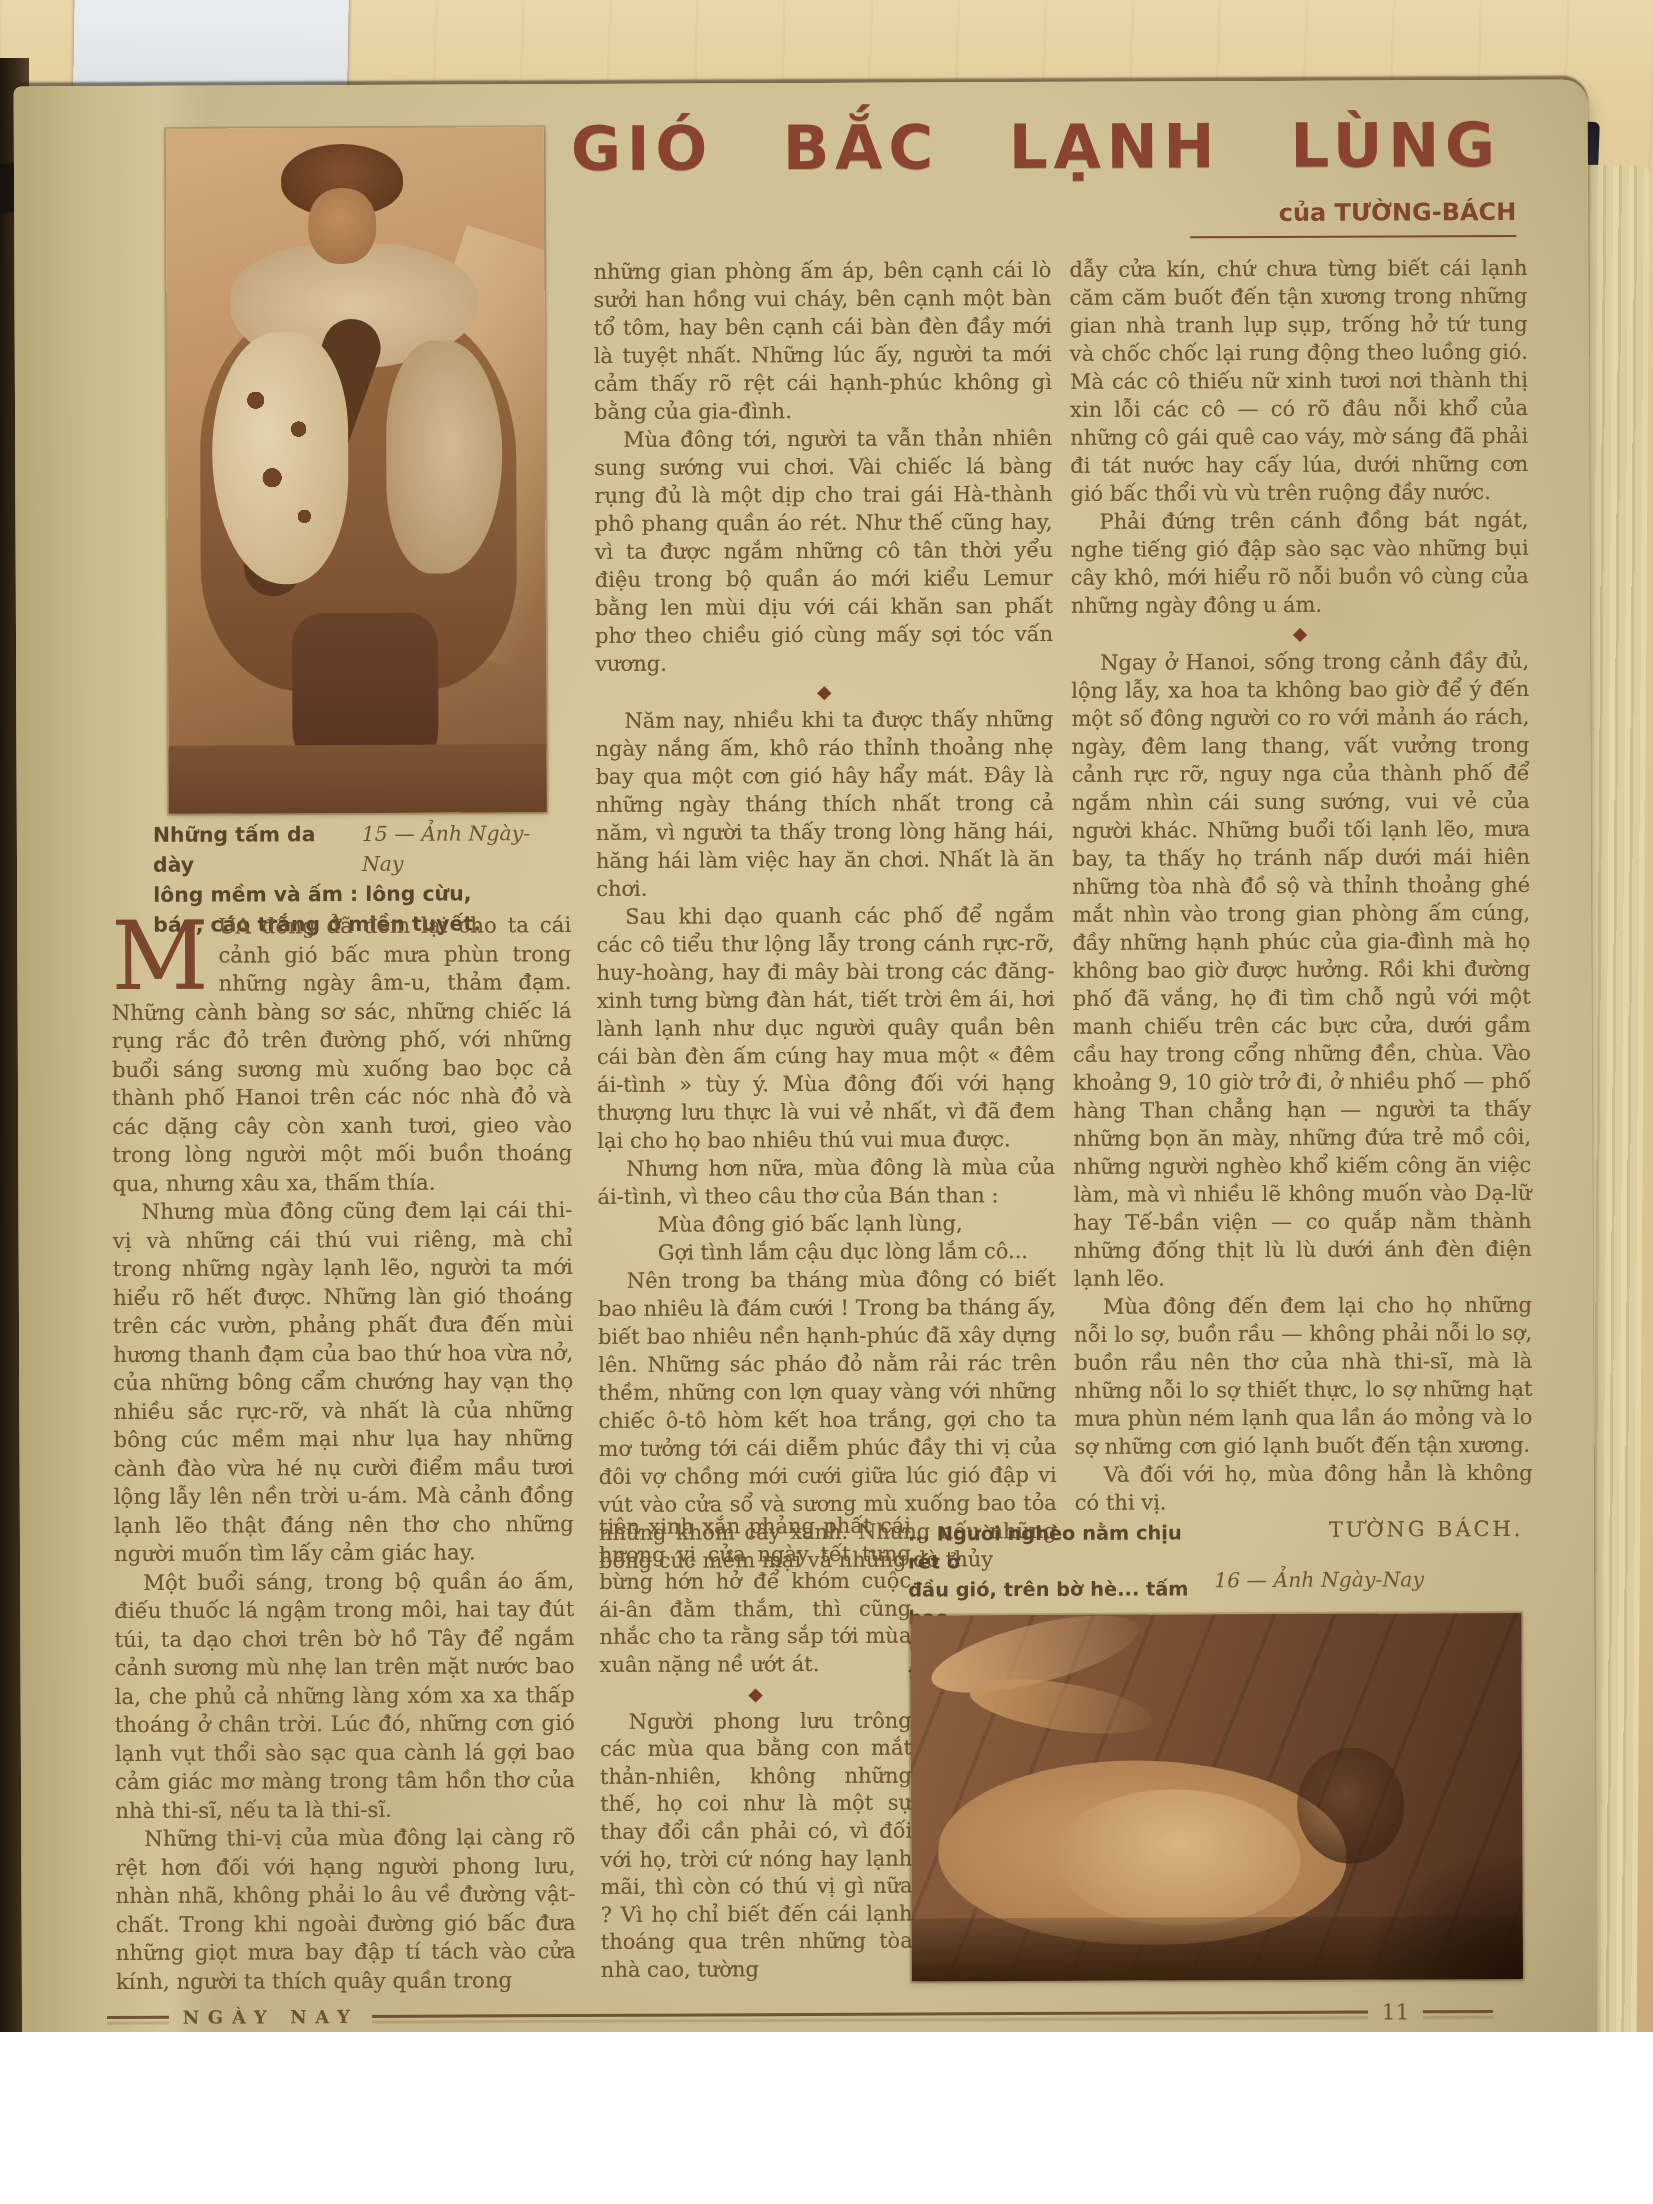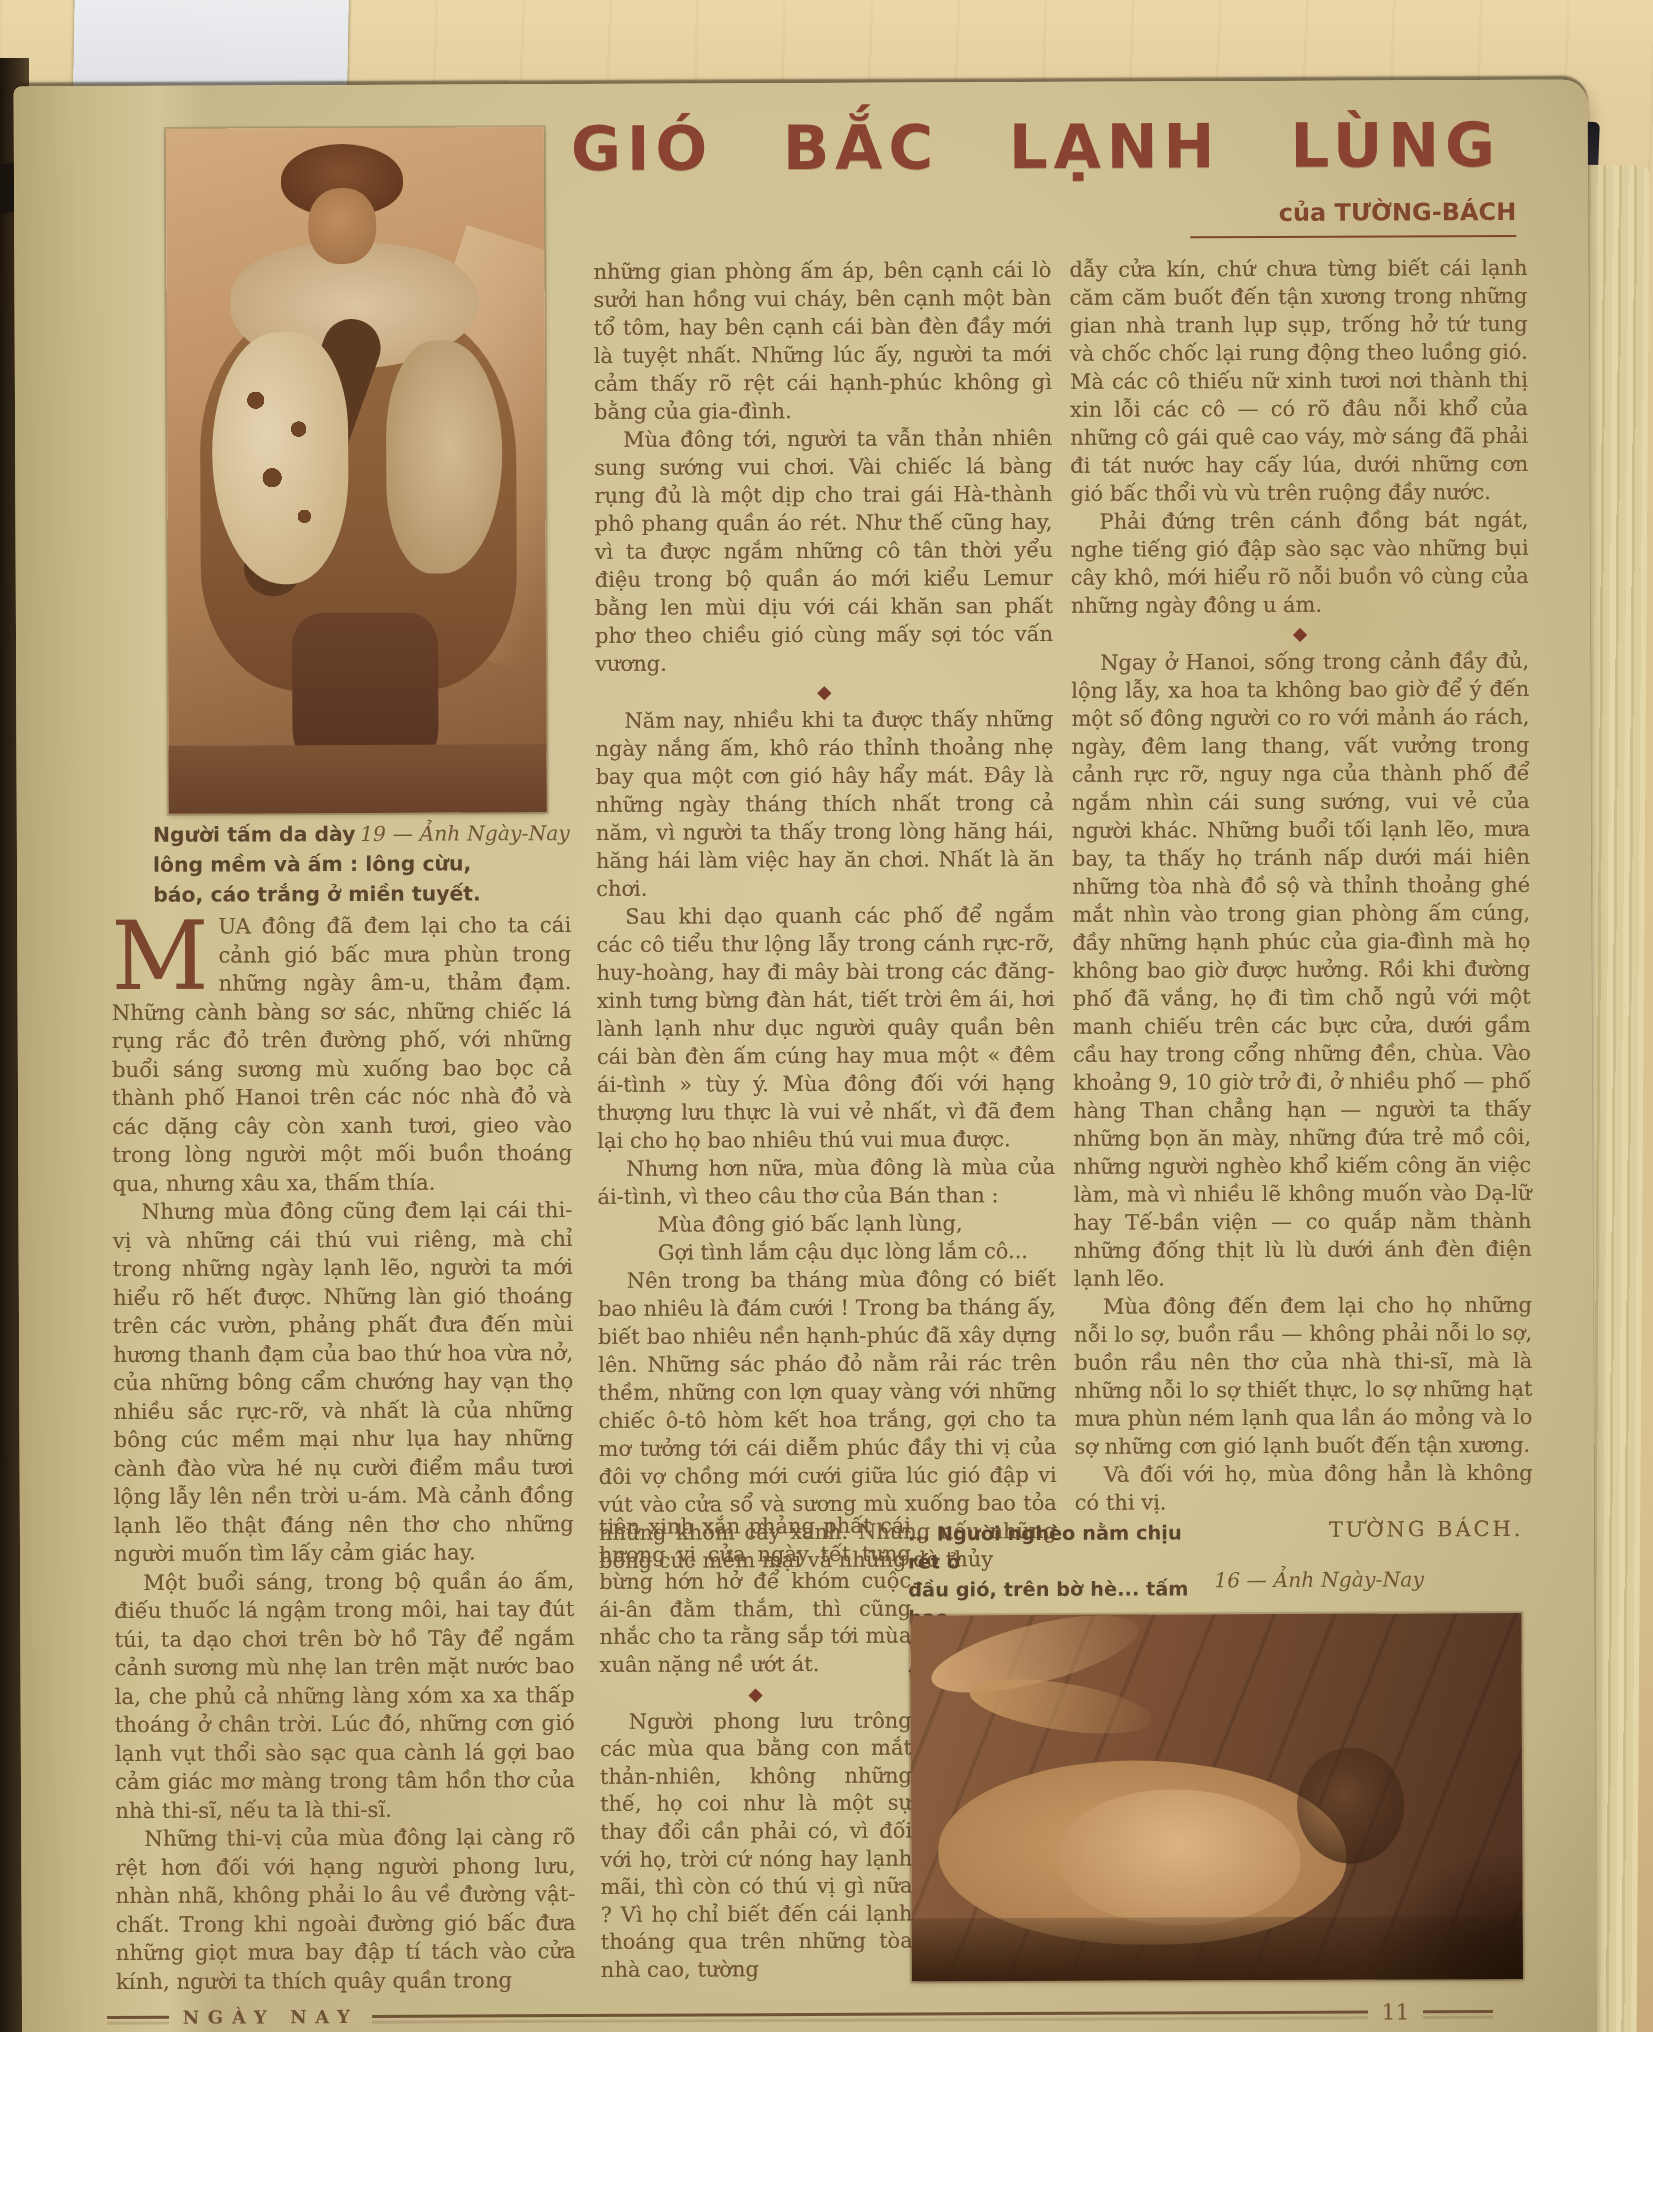--- a/index.html
+++ b/index.html
@@ -117,22 +117,22 @@
       <div class="p1-fur-spots"></div>
       <div class="p1-fur-r"></div>
       <div class="p1-hat"></div>
       <div class="p1-face"></div>
       <div class="p1-legs"></div>
       <div class="p1-base"></div>
     </div>
 
     <div class="caption1 cap">
       <div class="row">
-        <span>Người tấm da dày</span>
-        <span class="credit">19 — Ảnh Ngày-Nay</span>
+        <span>Những tấm da dày</span>
+        <span class="credit">15 — Ảnh Ngày-Nay</span>
       </div>
       <div>lông mềm và ấm : lông cừu,</div>
       <div>báo, cáo trắng ở miền tuyết.</div>
     </div>
 
     <div class="col col1">
       <p><span class="dropcap">M</span><span>UA đông đã đem lại cho ta cái cảnh gió bấc mưa phùn trong những ngày âm-u, thảm đạm. Những cành bàng sơ sác, những chiếc lá rụng rắc đỏ trên đường phố, với những buổi sáng sương mù xuống bao bọc cả thành phố Hanoi trên các nóc nhà đỏ và các dặng cây còn xanh tươi, gieo vào trong lòng người một mối buồn thoáng qua, nhưng xâu xa, thấm thía.</span></p>
       <p class="ind">Nhưng mùa đông cũng đem lại cái thi-vị và những cái thú vui riêng, mà chỉ trong những ngày lạnh lẽo, người ta mới hiểu rõ hết được. Những làn gió thoáng trên các vườn, phảng phất đưa đến mùi hương thanh đạm của bao thứ hoa vừa nở, của những bông cẩm chướng hay vạn thọ nhiều sắc rực-rỡ, và nhất là của những bông cúc mềm mại như lụa hay những cành đào vừa hé nụ cười điểm mầu tươi lộng lẫy lên nền trời u-ám. Mà cảnh đồng lạnh lẽo thật đáng nên thơ cho những người muốn tìm lấy cảm giác hay.</p>
       <p class="ind">Một buổi sáng, trong bộ quần áo ấm, điếu thuốc lá ngậm trong môi, hai tay đút túi, ta dạo chơi trên bờ hồ Tây để ngắm cảnh sương mù nhẹ lan trên mặt nước bao la, che phủ cả những làng xóm xa xa thấp thoáng ở chân trời. Lúc đó, những cơn gió lạnh vụt thổi sào sạc qua cành lá gợi bao cảm giác mơ màng trong tâm hồn thơ của nhà thi-sĩ, nếu ta là thi-sĩ.</p>
       <p class="ind">Những thi-vị của mùa đông lại càng rõ rệt hơn đối với hạng người phong lưu, nhàn nhã, không phải lo âu về đường vật-chất. Trong khi ngoài đường gió bấc đưa những giọt mưa bay đập tí tách vào cửa kính, người ta thích quây quần trong</p>

